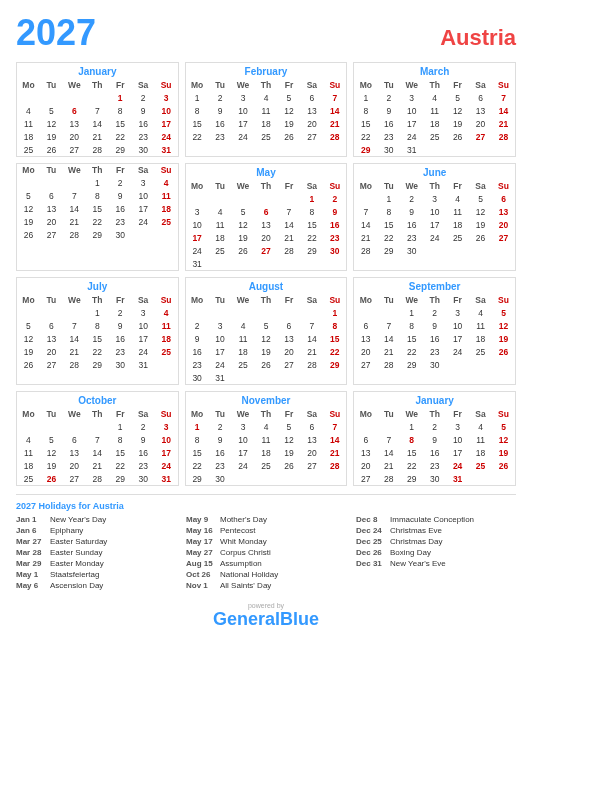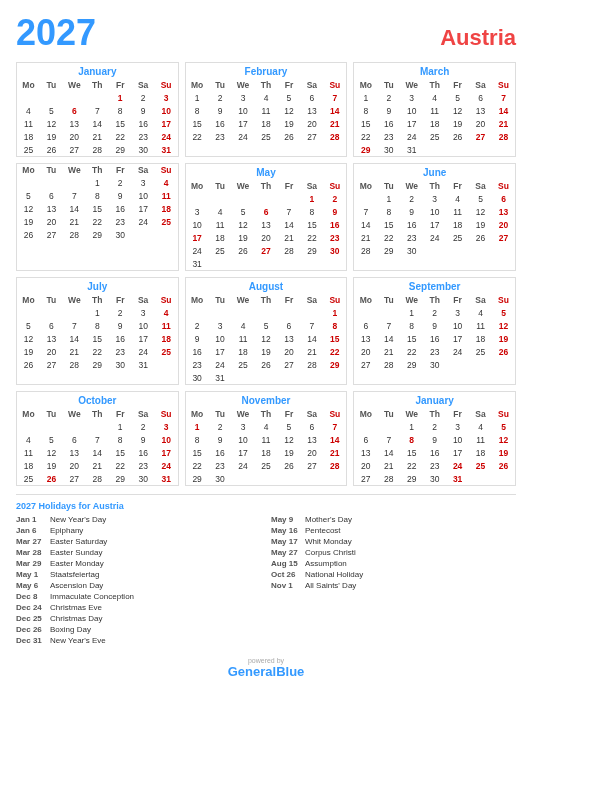--- a/index.html
+++ b/index.html
@@ -81,21 +81,21 @@
       padding-top: 6px;
     }
     .holidays-title {
       font-size: 9px;
       font-weight: bold;
       color: #3399ff;
       margin-bottom: 4px;
     }
     .holidays-columns {
       display: grid;
-      grid-template-columns: 1fr 1fr;
+      grid-template-columns: 1fr 1fr 1fr;
       gap: 0 10px;
     }
     .holiday-item {
       display: flex;
       gap: 4px;
       margin-bottom: 2px;
     }
     .holiday-date {
       font-size: 8px;
       color: #555;
@@ -109,21 +109,21 @@
     .footer {
       margin-top: 10px;
       text-align: center;
       padding-bottom: 6px;
     }
     .footer-powered {
       font-size: 7px;
       color: #aaa;
     }
     .footer-brand {
-      font-size: 13px;
+      font-size: 18px;
       font-weight: bold;
       color: #333;
     }
     .footer-brand span {
       color: #3399ff;
     }
   </style>
 </head>
 <body>
 

